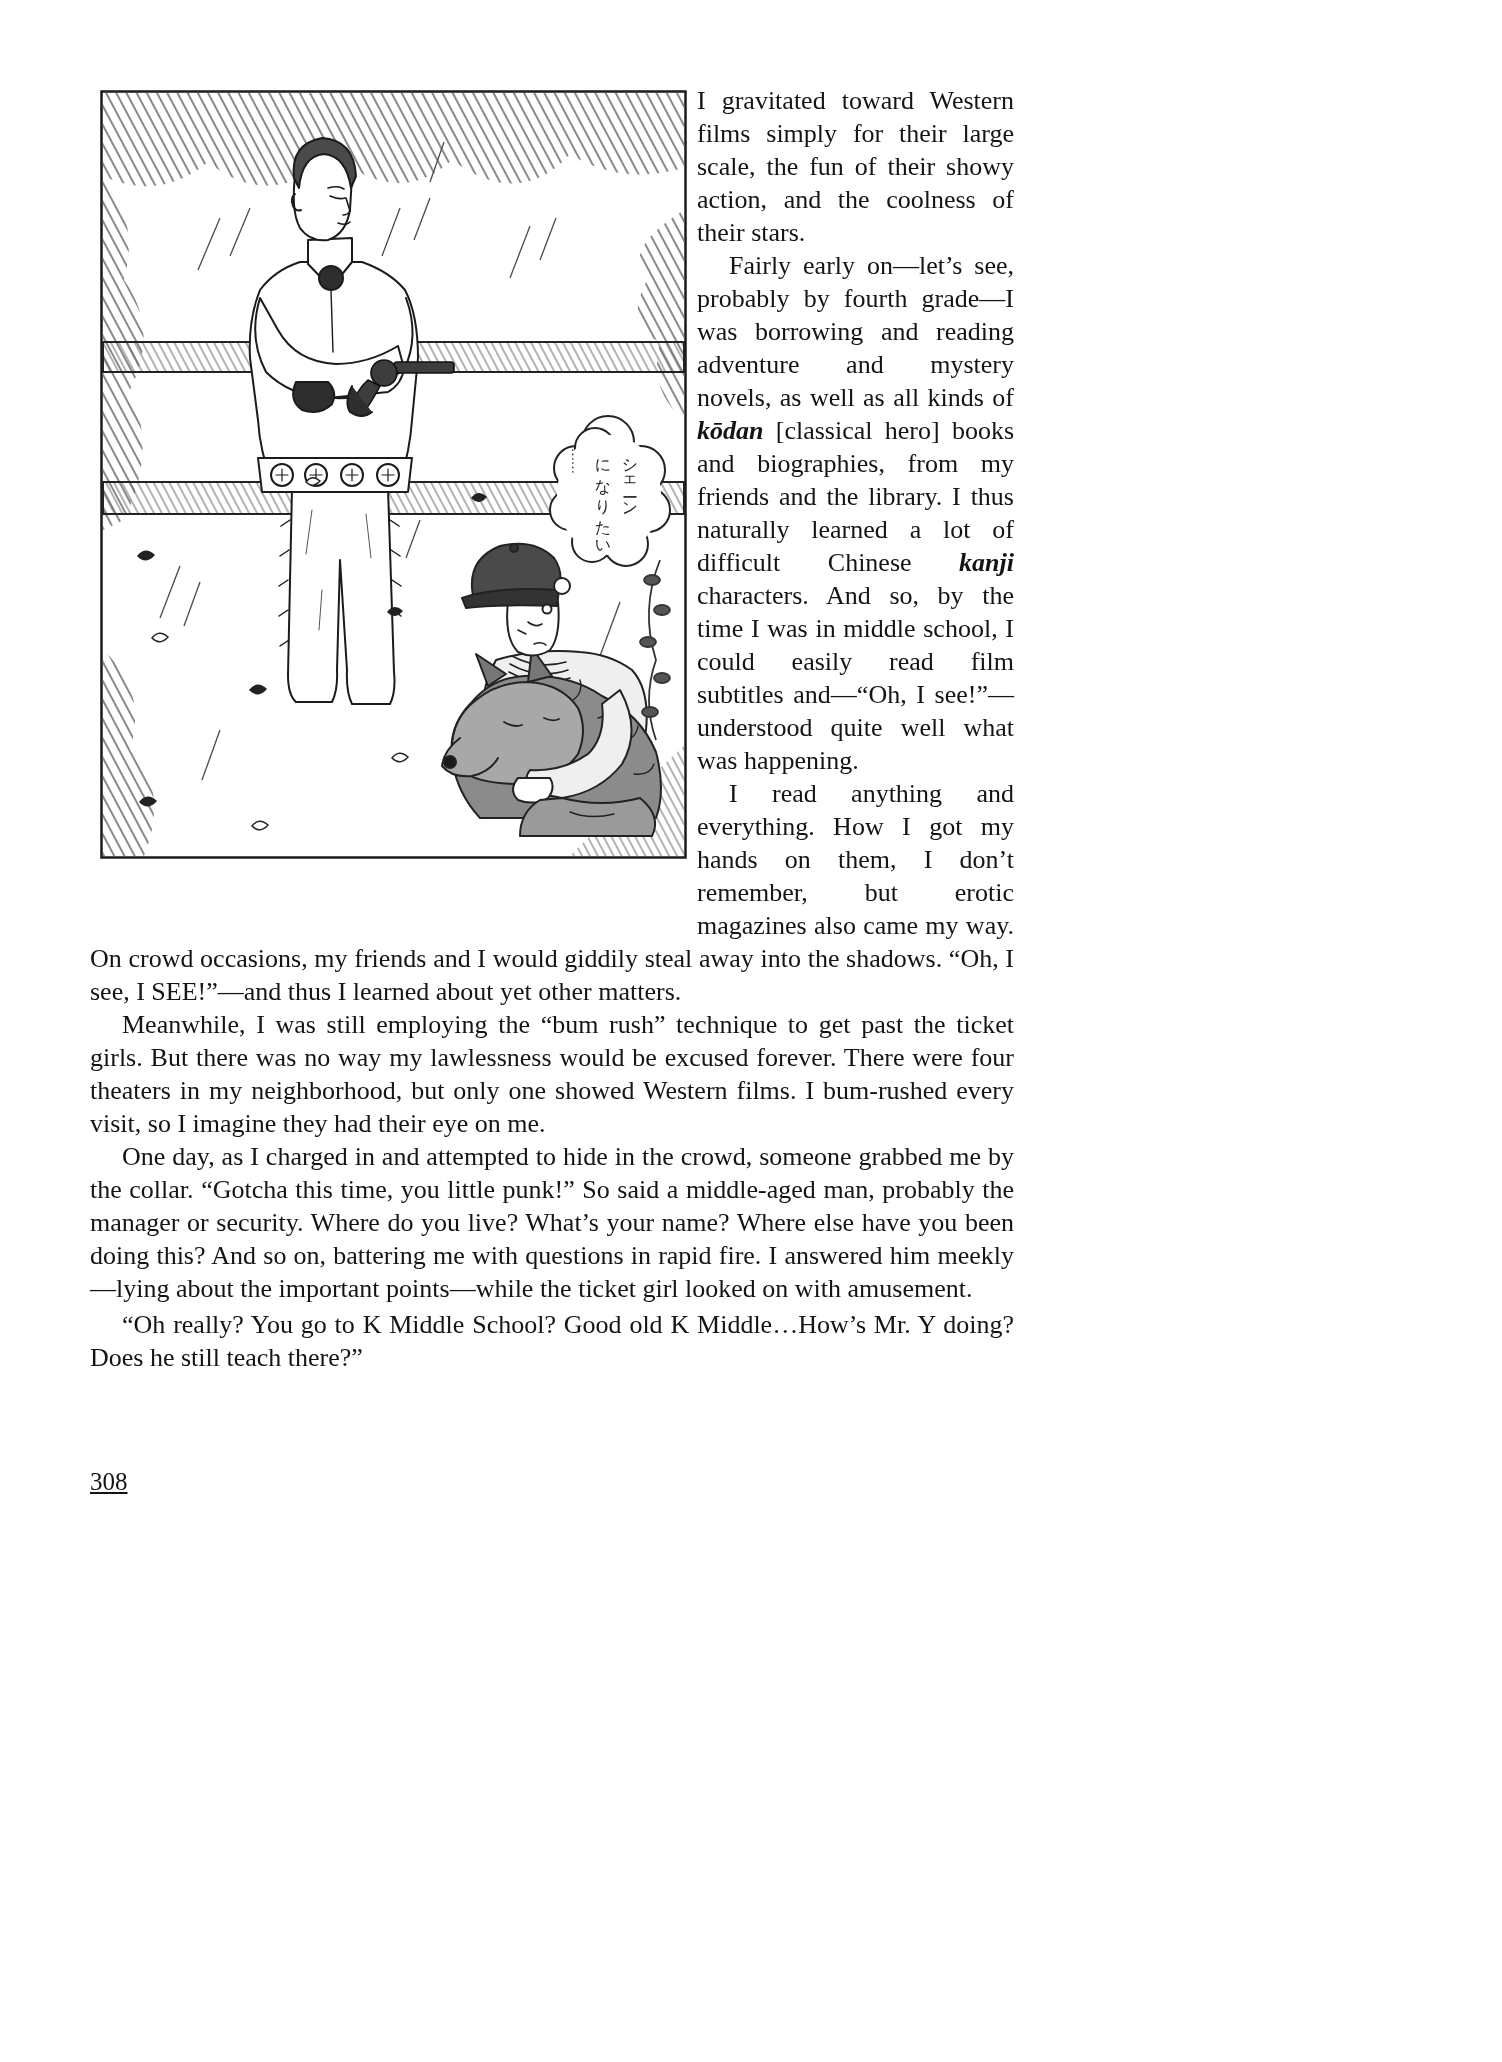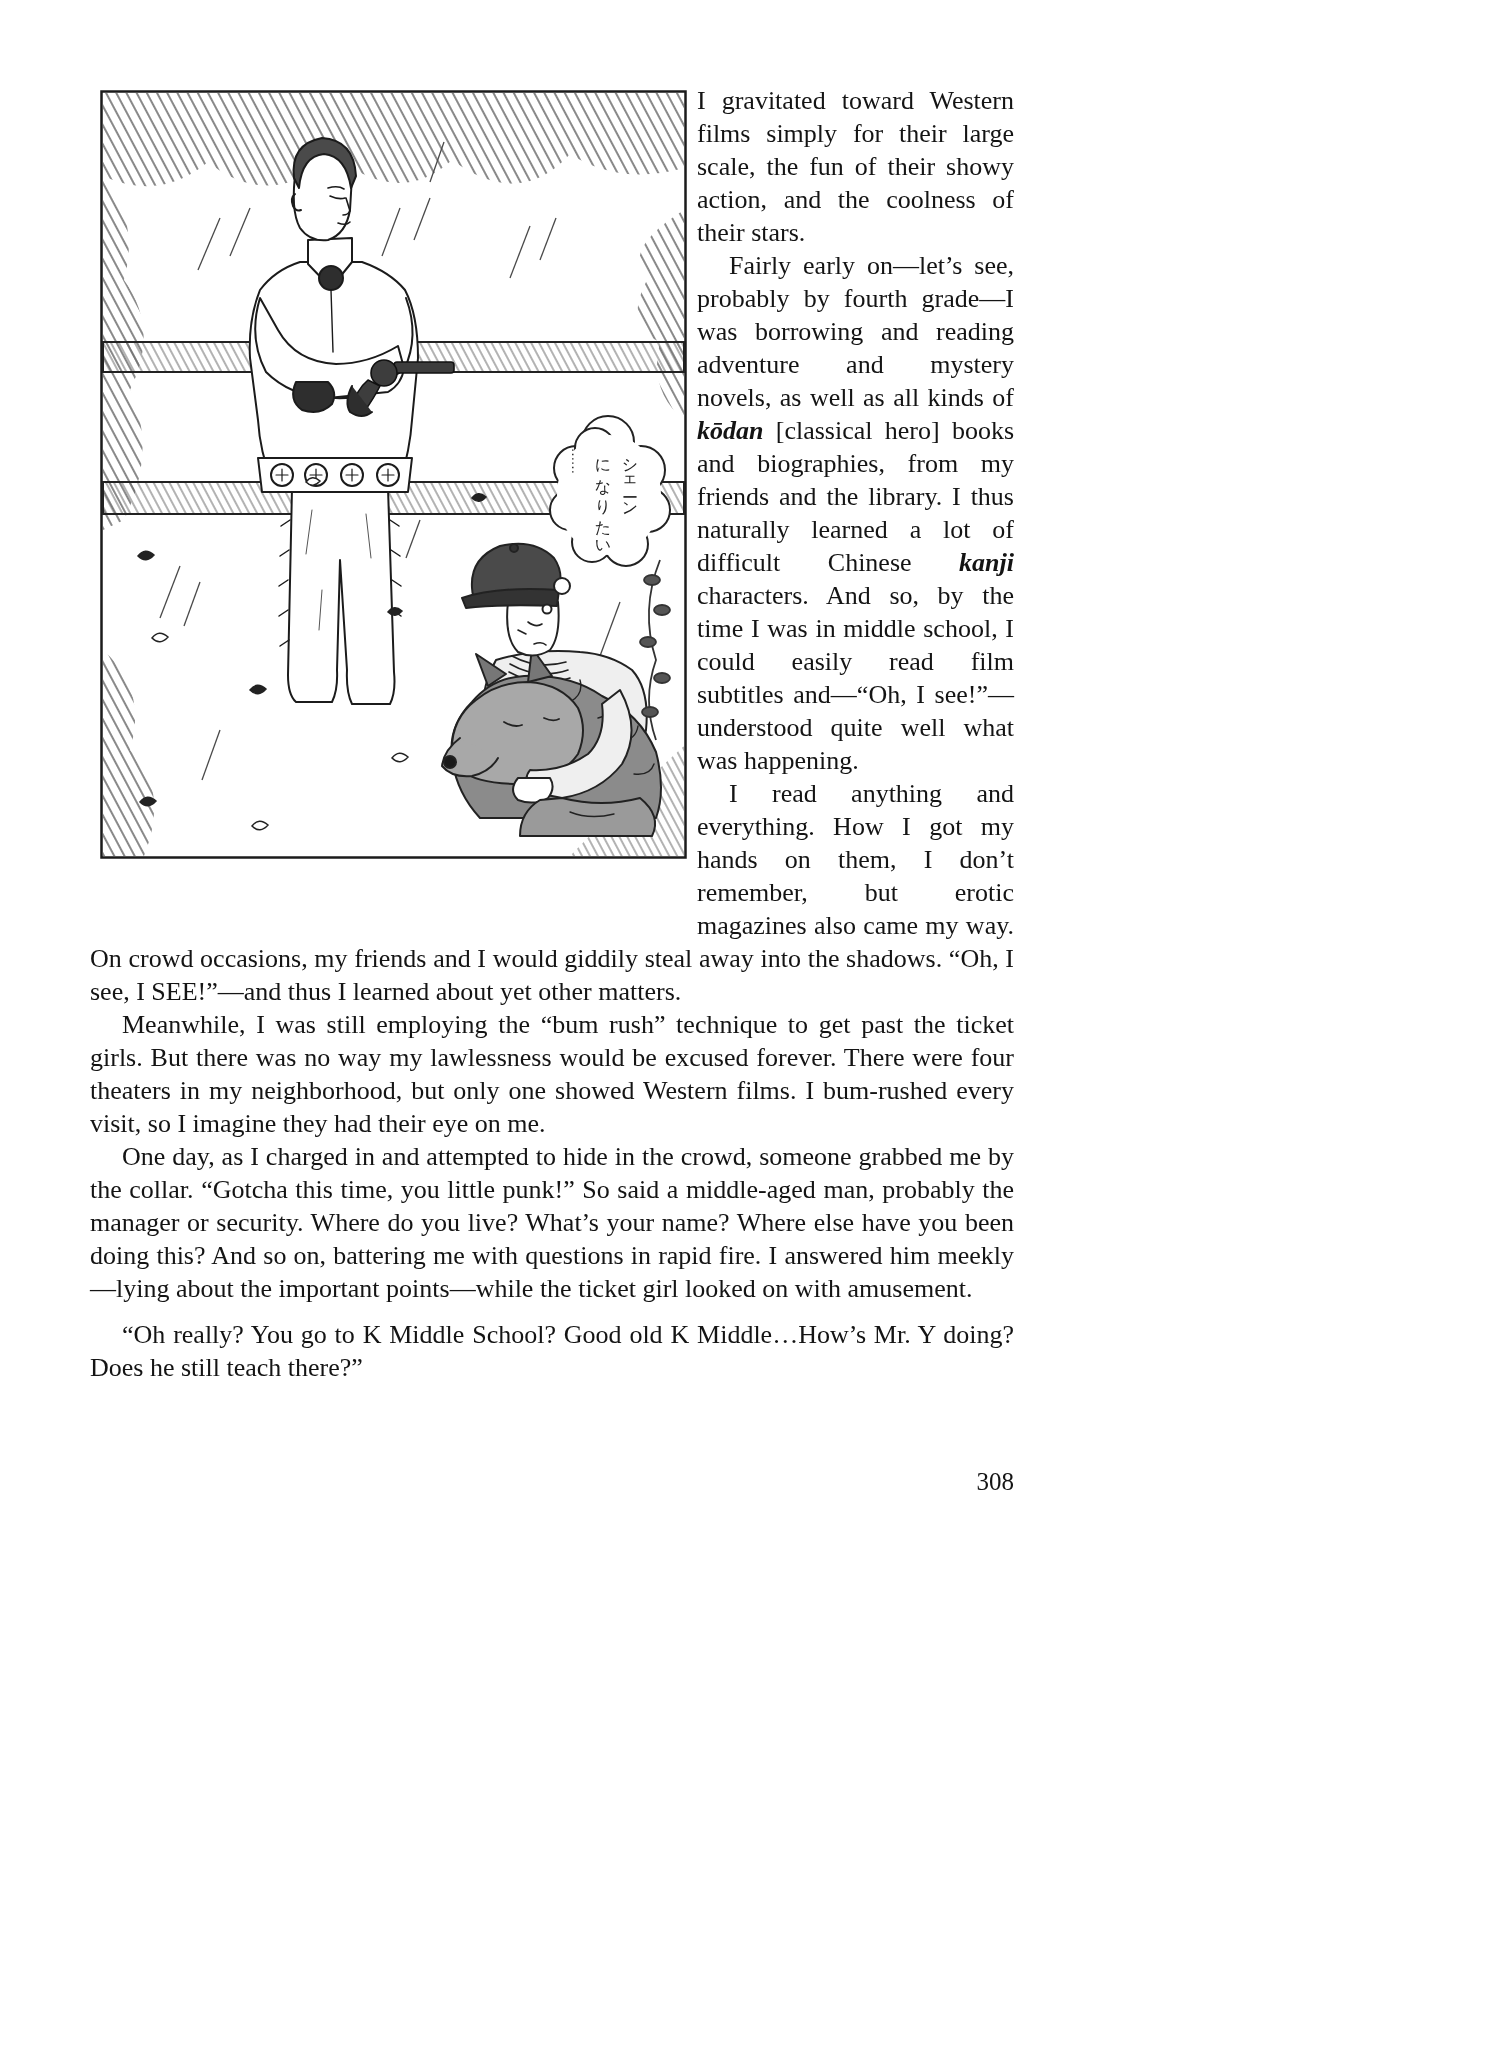--- a/index.html
+++ b/index.html
@@ -30,27 +30,28 @@
     width:84px;height:118px;
     writing-mode:vertical-rl;
     font-family:"DejaVu Sans",sans-serif;
     font-size:16px;line-height:27px;
     letter-spacing:2px;
     color:#222;
   }
   .bubble-text .dots{font-size:13px;letter-spacing:0;color:#333;}
   .para{margin:0;text-indent:32px;}
   .para.first{text-indent:0;}
-  .para.sp{margin-top:13px;}
+  .para.sp{margin-top:3px;}
   .page-number{
     position:absolute;
     left:90px;top:1468px;width:924px;
-    text-align:right;
+    text-align:left;
     font-size:25px;
     color:#141414;
+    text-decoration:underline;
   }
   i{font-style:italic;font-weight:bold;}
 </style>
 </head>
 <body>
 
 <div class="page">
   <div class="content">
 
     <div class="panel-float">

